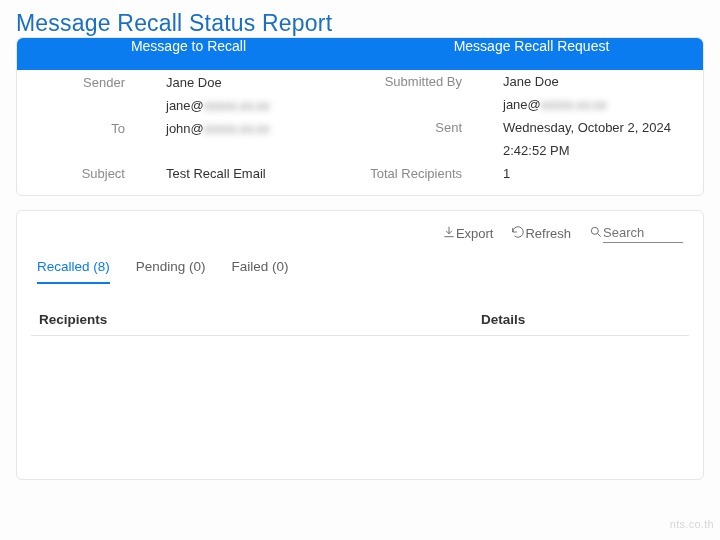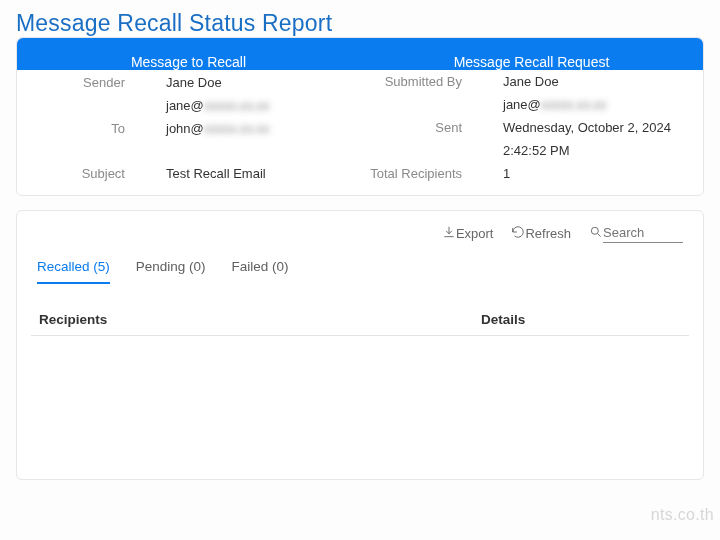--- a/index.html
+++ b/index.html
@@ -28,21 +28,21 @@
     border-radius: 6px;
     margin-bottom: 14px;
   }
   
   .hdr-bar {
     display: flex;
     background: #0a7cef;
     color: #fff;
     border-radius: 6px 6px 0 0;
     height: 32px;
-    align-items: flex-end;
+    align-items: flex-start;
     font-size: 14px;
     font-weight: 400;
   }
   .hdr-bar .col { flex: 1; text-align: center; }
   
   .info {
     display: flex;
     padding: 0 0 10px 0;
     align-items: flex-end;
   }
@@ -140,23 +140,23 @@
     color: #7a7a7a;
   }
   .td-recip { flex: 1; }
   .td-det { flex: 0 0 200px; text-align: right; }
   .card2 {
     min-height: 270px;
   }
   .watermark {
     position: absolute;
     right: 6px;
-    bottom: 16px;
+    bottom: 10px;
     color: #d7d7d7;
-    font-size: 16px;
+    font-size: 11px;
     letter-spacing: 0.3px;
   }
 </style>
 </head>
 <body>
 
 <div class="page">
   <h1 class="page-title">Message Recall Status Report</h1>
 
   <div class="card">
@@ -238,21 +238,21 @@
           <svg width="14" height="14" viewBox="0 0 24 24">
               <circle cx="10" cy="10" r="6"></circle>
               <path d="M20 20l-5-5"></path>
             </svg>
         </span>
         <input class="search-input" placeholder="Search" style="">
       </div>
     </div>
 
     <div class="tabs">
-      <div class="tab active">Recalled (5)</div>
+      <div class="tab active">Recalled (8)</div>
       <div class="tab">Pending (0)</div>
       <div class="tab">Failed (0)</div>
     </div>
 
     <div class="table">
       <div class="table-head">
         <div class="th-recip">Recipients</div>
         <div class="th-det">Details</div>
       </div>
     </div>

